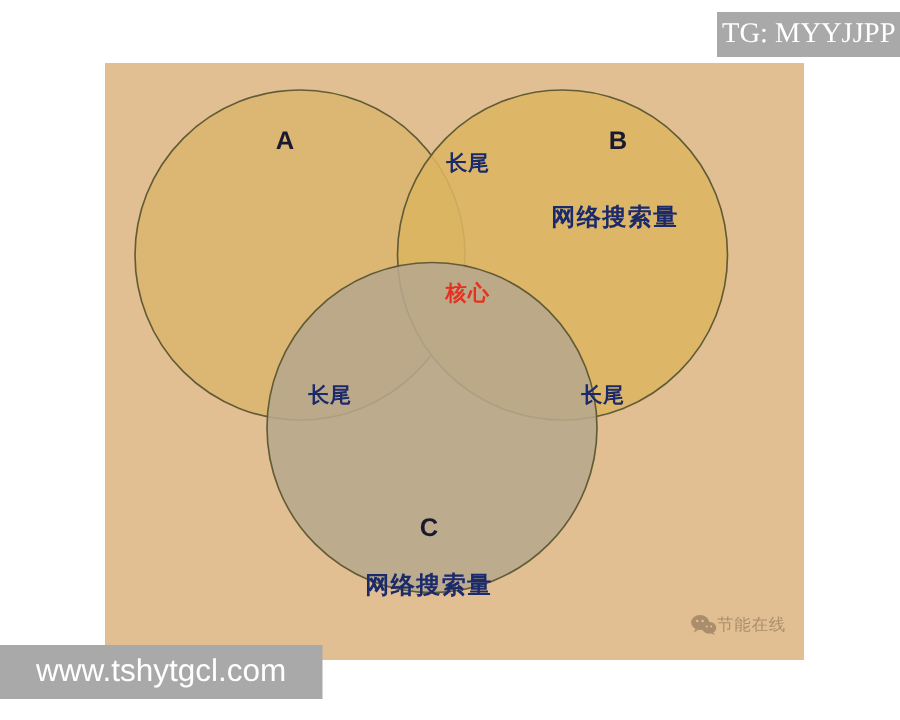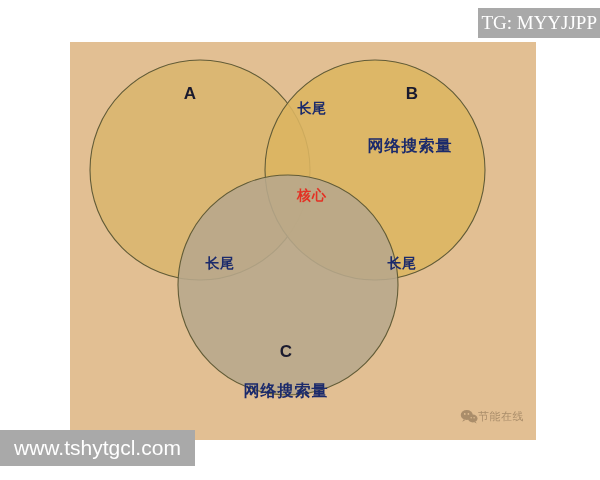--- a/index.html
+++ b/index.html
@@ -117,21 +117,21 @@
     top: 8px;
     height: 30px;
     padding: 0 3px;
     font-size: 19px;
     font-family: Liberation Serif, serif;
   }
   #watermark-bottom {
     left: 0;
     bottom: 14px;
     height: 36px;
-    padding: 0 14px;
+    padding: 0 24px;
     font-size: 21px;
   }
 </style>
 </head>
 <body>
 
 <div id="diagram-panel">
 
   <svg id="venn-svg" viewBox="0 0 466 398">
     <g style="mix-blend-mode:multiply;">

